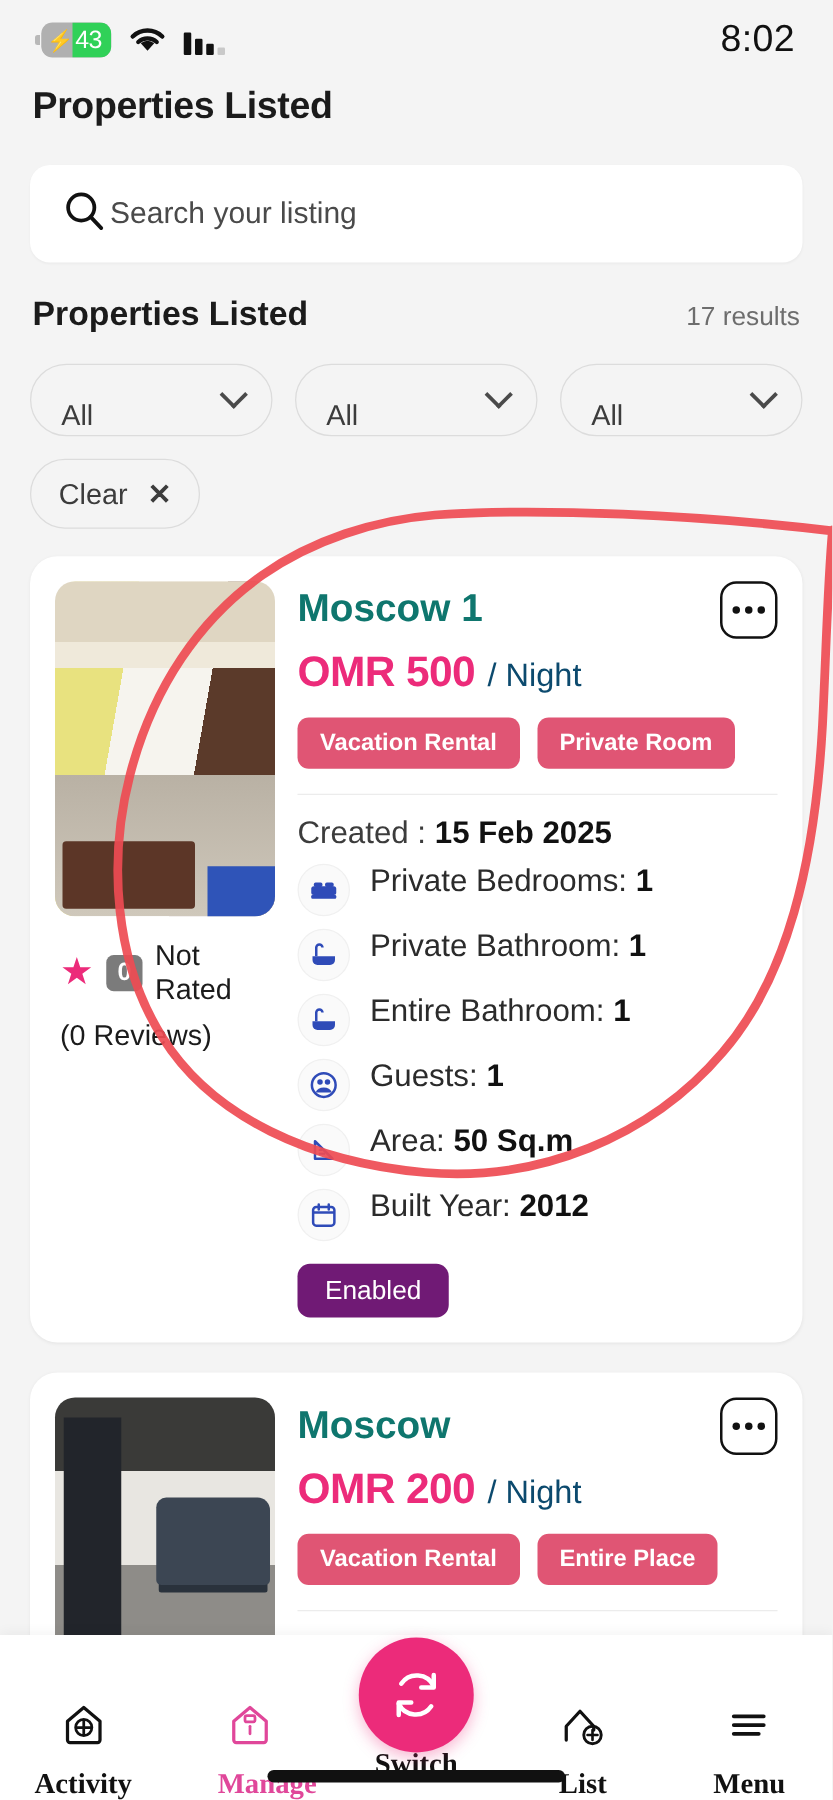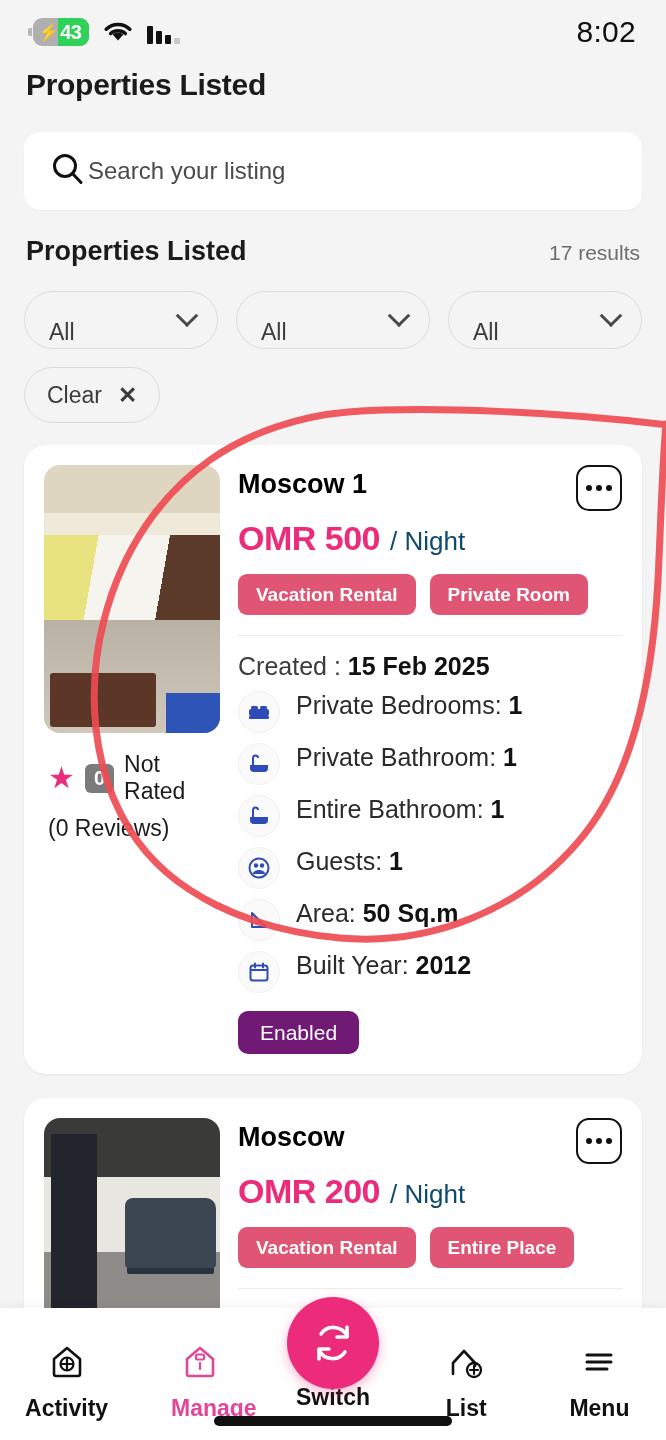--- a/index.html
+++ b/index.html
@@ -19,21 +19,21 @@
   .status-left { display: flex; align-items: center; gap: 14px; }
   .battery { display: flex; align-items: center; }
   .batt-nub { width: 4px; height: 8px; background: #b8b8b8; border-radius: 2px 0 0 2px; margin-right: 1px;}
   .batt-body {
     position: relative; width: 56px; height: 28px; border-radius: 9px;
     background: #b0b0b0; overflow: hidden; display: flex; align-items: center;
   }
   .batt-fill { position: absolute; right: 0; top: 0; bottom: 0; width: 56%; background: #30D158; }
   .batt-bolt { position: relative; z-index: 2; margin-left: 5px; font-size: 17px; color: #fff; line-height: 1;}
   .batt-num {
-    position: relative; z-index: 2; font-size: 20px; font-weight: 700;
+    position: relative; z-index: 2; font-size: 20px; font-weight: 400;
     color: #fff; letter-spacing: -0.5px; margin-left: 1px;
   }
   .wifi { width: 30px; height: 22px; position: relative; }
   .sig { display: flex; align-items: flex-end; gap: 3px; height: 24px;}
   .sig .b { width: 6px; background: #111; border-radius: 1px; }
   .sig .b.d { background: #c9c9c9; }
   .clock { font-size: 30px; font-weight: 500; color: #111; letter-spacing: 0.3px; }
 
   
   .page-title {
@@ -117,21 +117,21 @@
   .star { color: #EC2B7A; font-size: 30px; line-height: 1; }
   .rate-badge {
     background: #7b7b7b; color: #fff; font-size: 20px; font-weight: 600;
     border-radius: 6px; padding: 2px 9px; line-height: 1.25;
   }
   .rate-text { font-size: 23px; color: #1b1b1b; }
   .reviews { font-size: 23px; color: #1b1b1b; padding-left: 4px; margin-top: 10px; }
 
   .card-right { flex: 1; min-width: 0; }
   .card-head { display: flex; align-items: flex-start; justify-content: space-between; }
-  .card-title { font-size: 27px; font-weight: 700; color: #000000; padding-top: 4px; }
+  .card-title { font-size: 31px; font-weight: 700; color: #0f766e; padding-top: 4px; }
   .dots-btn {
     width: 46px; height: 46px; border: 2.5px solid #111; border-radius: 13px;
     display: flex; align-items: center; justify-content: center; gap: 4px;
     background: #fff; flex-shrink: 0;
   }
   .dots-btn i { width: 6px; height: 6px; border-radius: 50%; background: #111; display: block; }
   .price-row { margin-top: 8px; display: flex; align-items: baseline; gap: 10px; }
   .price { font-size: 34px; font-weight: 700; color: #EC2B7A; letter-spacing: -0.5px; }
   .per { font-size: 26px; color: #0c4a6e; }
   .tags { display: flex; gap: 14px; margin-top: 16px; flex-wrap: wrap; }
@@ -155,22 +155,22 @@
     display: inline-block; margin-top: 8px; background: #701a75; color: #fff;
     font-size: 21px; border-radius: 10px; padding: 11px 22px; line-height: 1;
   }
 
   
   .annotation { position: absolute; left: 0; top: 390px; width: 666px; height: 600px; pointer-events: none; }
 
   
   .bottomnav {
     position: absolute; left: 0; right: 0; bottom: 0; height: 132px;
-    background: #fff; display: flex; align-items: center;
-    padding-top: 14px; box-shadow: 0 -2px 10px rgba(0,0,0,.05);
+    background: #fff; display: flex; align-items: flex-end;
+    padding-top: 14px; box-shadow: 0 -2px 10px rgba(0,0,0,.05); font-family: Liberation Serif, serif;
   }
   .nav-item { flex: 1; display: flex; flex-direction: column; align-items: center; gap: 8px; }
   .nav-label { font-size: 23px; font-weight: 700; color: #111; }
   .nav-label.active { color: #E0479A; margin-left: 28px; }
   .fab {
     position: absolute; left: 50%; transform: translateX(-50%); top: -38px;
     width: 92px; height: 92px; border-radius: 50%; background: #EC2B7A;
     display: flex; align-items: center; justify-content: center;
     box-shadow: 0 4px 12px rgba(236,43,122,.35);
   }

